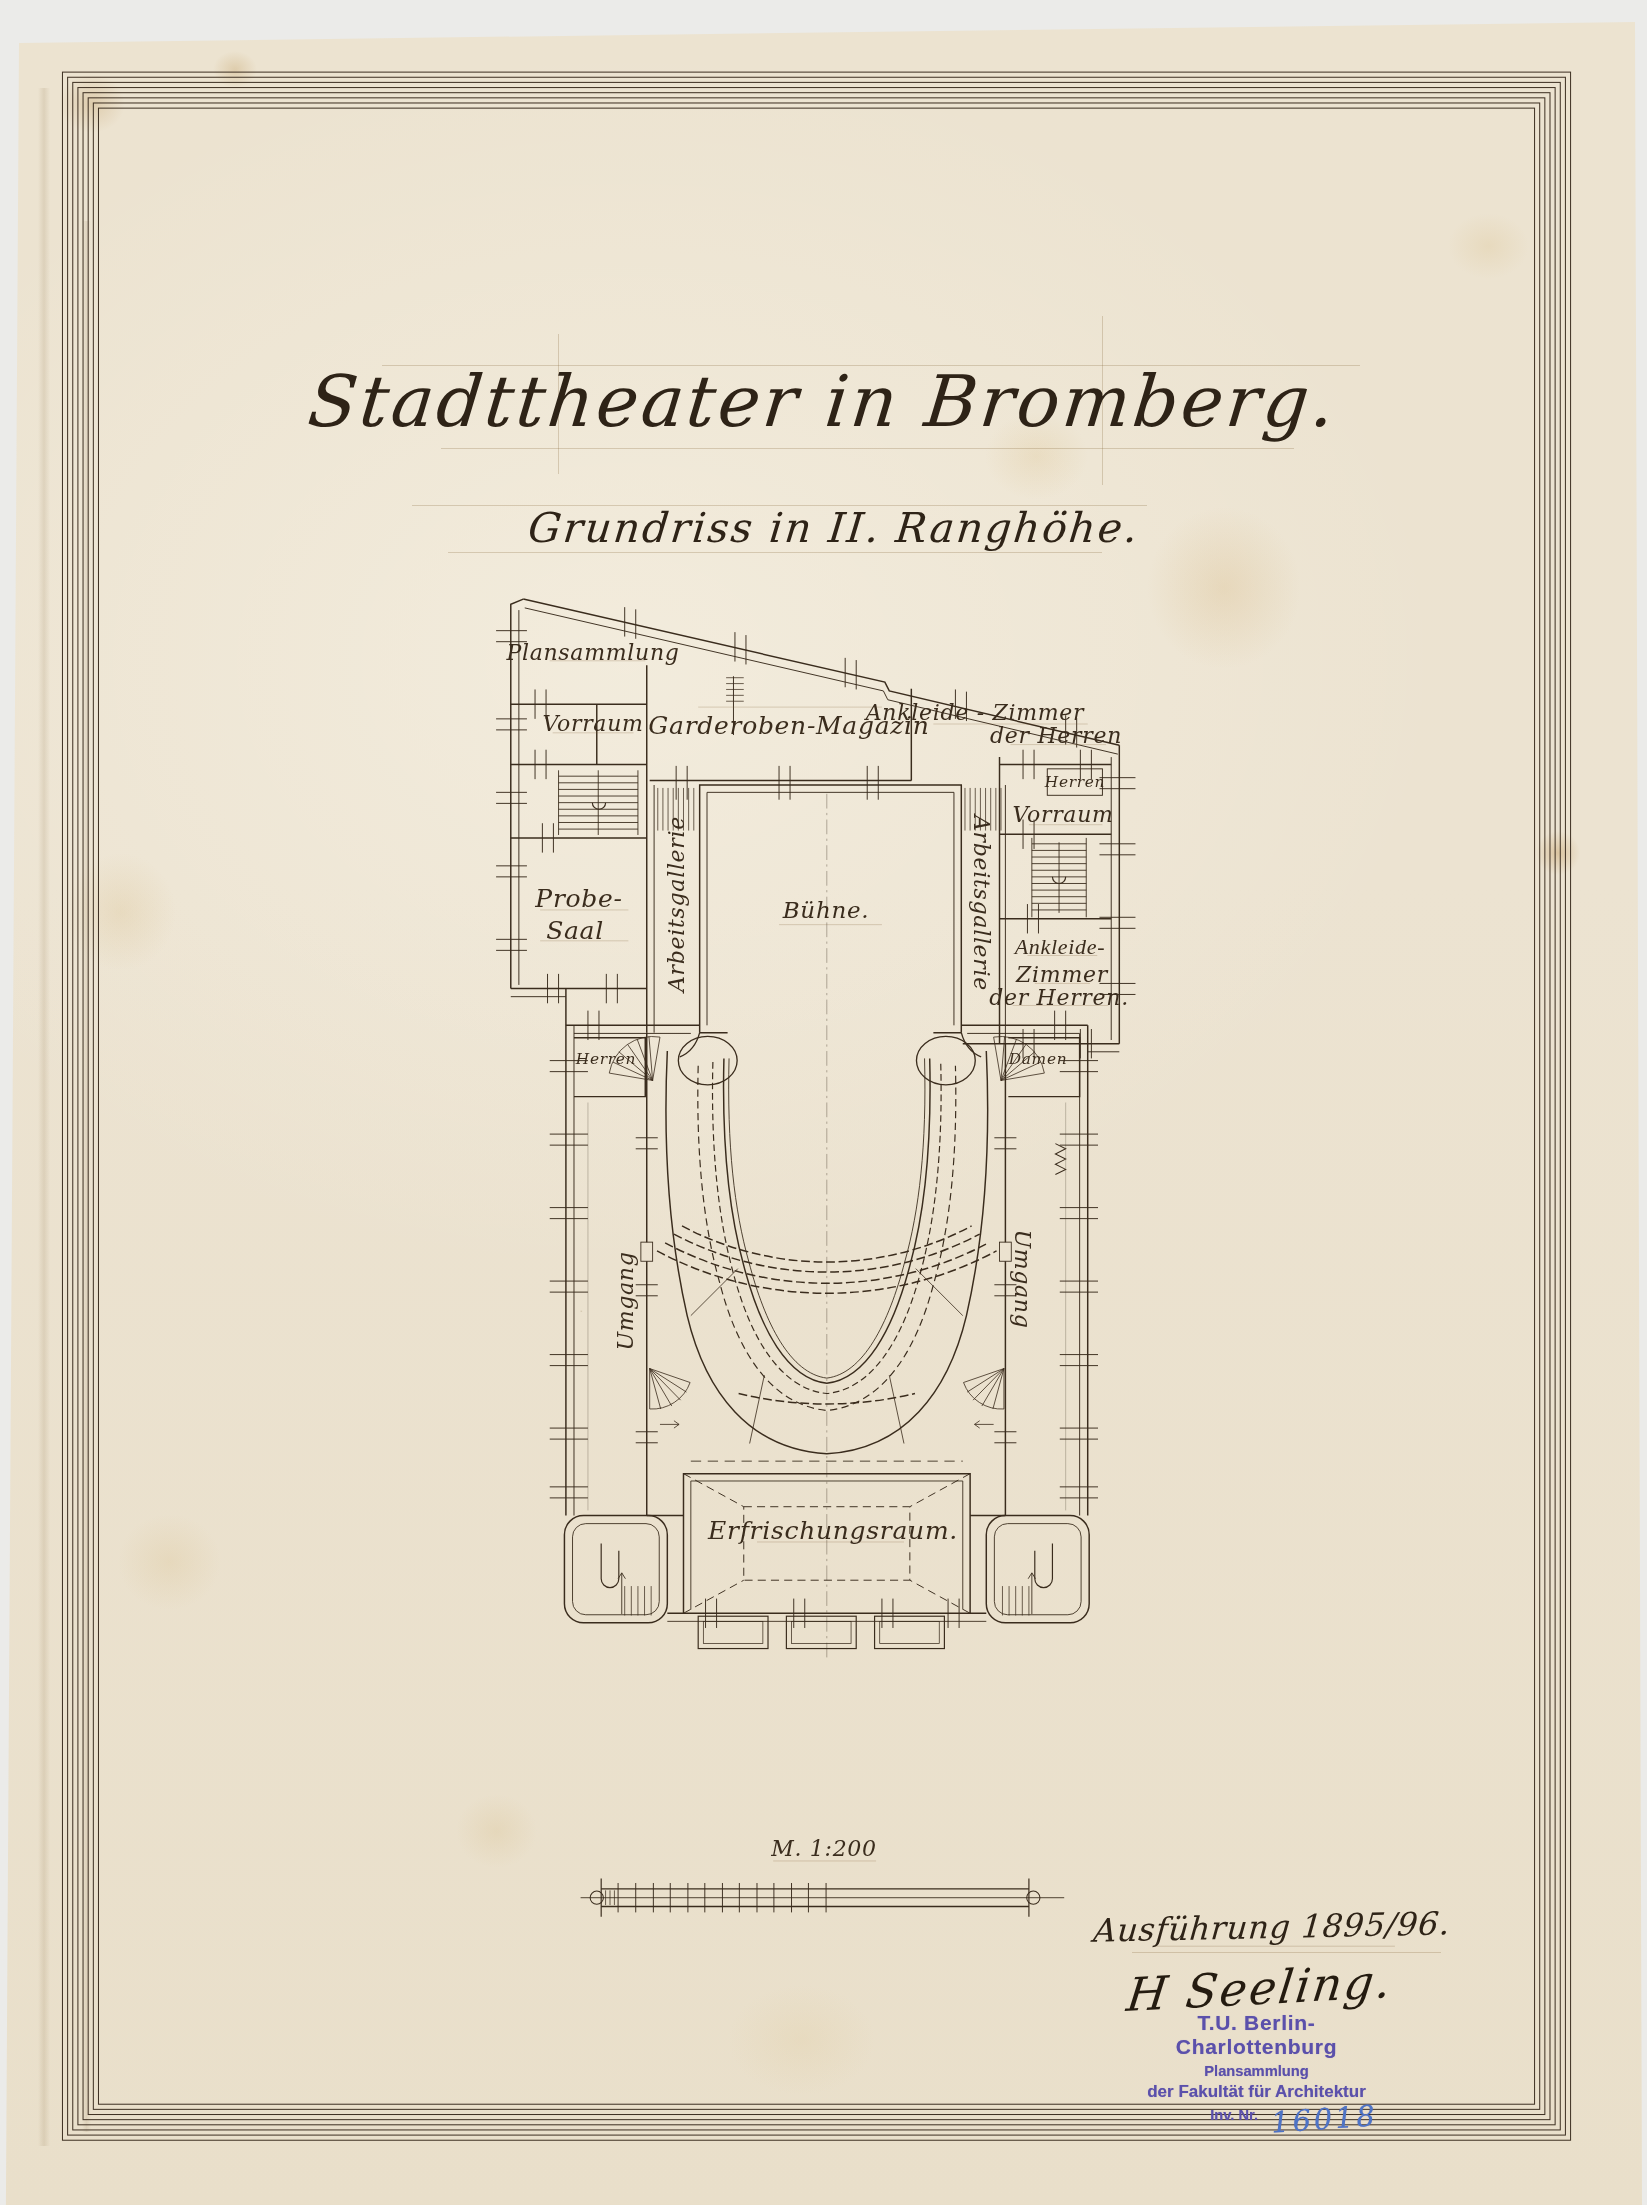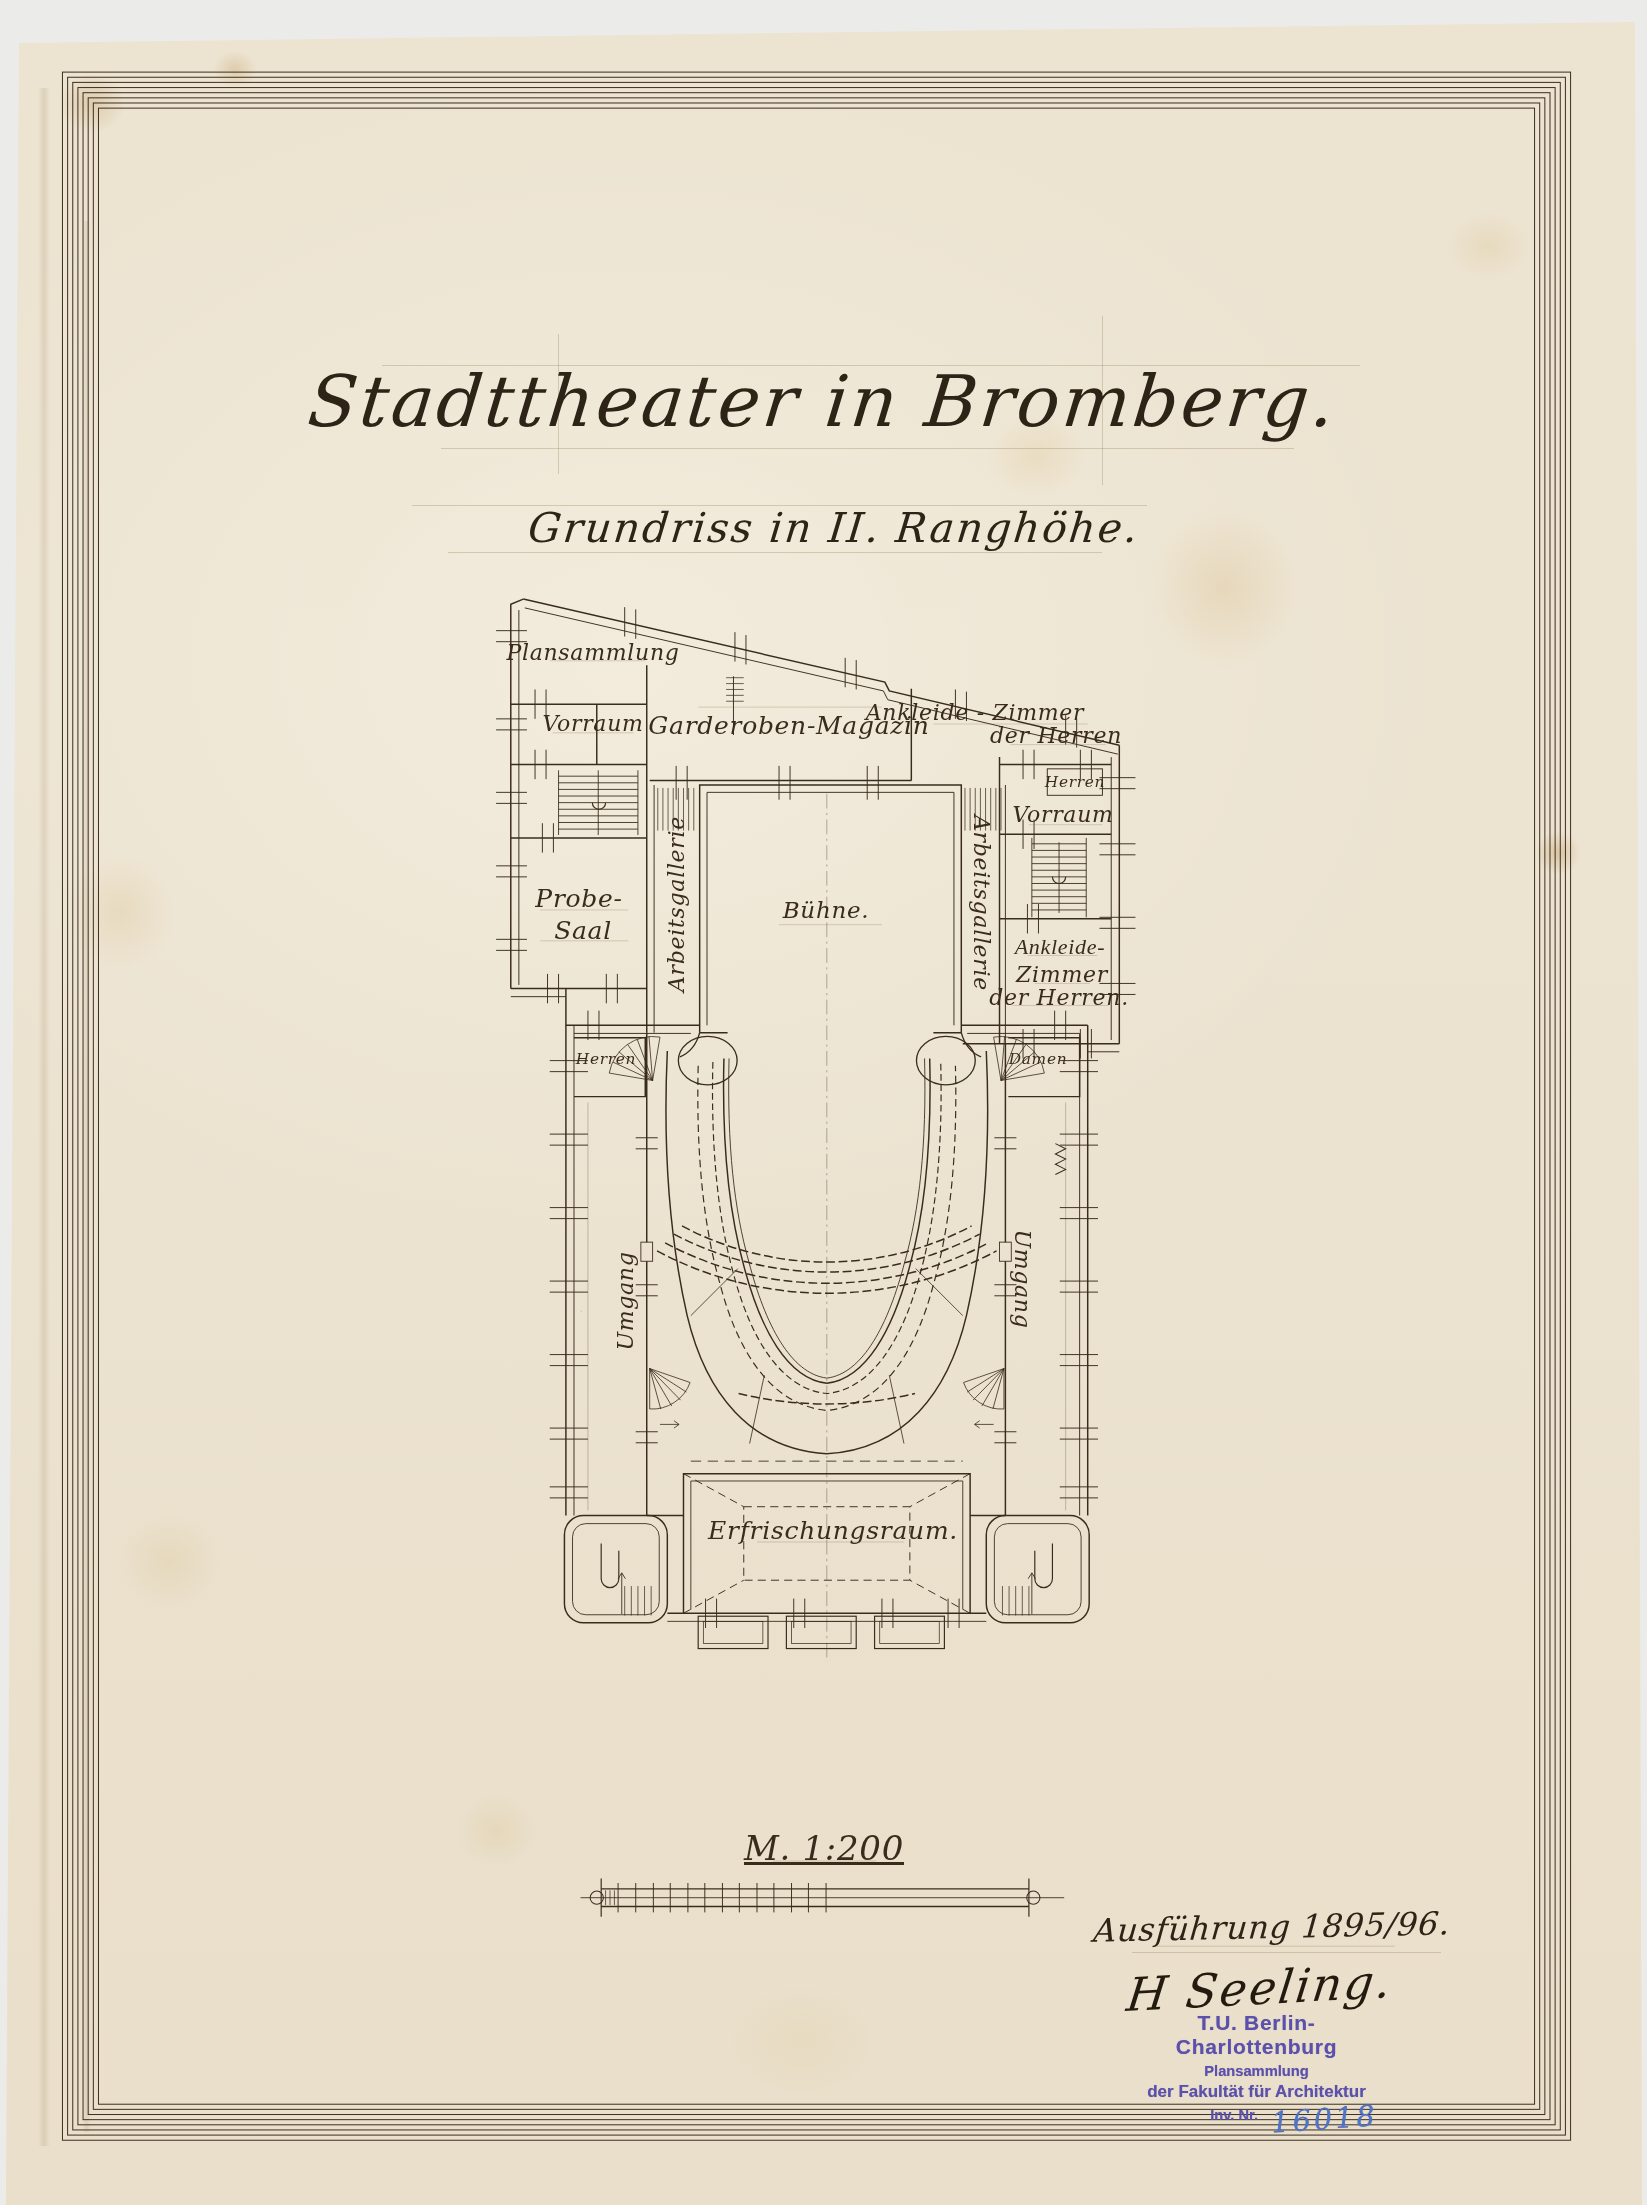--- a/index.html
+++ b/index.html
@@ -25,21 +25,21 @@
   .lbl{position:absolute;transform:translate(-50%,-50%);white-space:nowrap;color:var(--ink);
        font-family:"DejaVu Serif",serif;font-style:italic;letter-spacing:0.7px;}
   .lbl.vl{transform:translate(-50%,-50%) rotate(-90deg);}
   .lbl.vr{transform:translate(-50%,-50%) rotate(90deg);}
   .title{font-size:71px;letter-spacing:2.9px;color:#2e2317;transform:translate(-50%,-50%) skewX(-6deg);}
   .subtitle{font-size:41px;letter-spacing:2.2px;color:#2e2317;transform:translate(-50%,-50%) skewX(-6deg);}
   .roomlbl{font-size:22px;}
   .big{font-size:23px;}
   .mid{font-size:25px;}
   .small{font-size:15.4px;}
-  .scalelbl{font-size:34px;text-decoration:underline;}
+  .scalelbl{font-size:22px;}
   .exec{font-size:32px;transform:translate(-50%,-50%) rotate(-1.2deg) skewX(-6deg);color:#2e2317;}
   .sig{font-size:46px;transform:translate(-50%,-50%) rotate(-3deg) skewX(-10deg);color:#241b10;letter-spacing:2.2px;}
   .stamp{position:absolute;left:1135px;top:2011px;width:243px;text-align:center;
          font-family:"Liberation Sans",sans-serif;color:var(--stamp);
          text-shadow:0 0 0.7px rgba(91,80,171,.55);}
   .stamp .l1{font-size:21px;font-weight:bold;letter-spacing:0.7px;}
   .stamp .l2{font-size:14.7px;font-weight:bold;margin-top:4.4px;}
   .stamp .l3{font-size:17px;font-weight:bold;margin-top:2.9px;}
   .stamp .l4row{display:flex;align-items:flex-start;justify-content:flex-end;margin-top:4.4px;padding-left:46px;}
   .stamp .l4{font-size:14.7px;font-weight:bold;}
@@ -291,21 +291,21 @@
   <div class="lbl subtitle" style="left:834px;top:528px;">Grundriss in II. Ranghöhe.</div>
 
   <div class="lbl roomlbl" style="left:593px;top:652px;">Plansammlung</div>
   <div class="lbl roomlbl" style="left:593px;top:723px;">Vorraum</div>
   <div class="lbl mid" style="left:789px;top:725px;">Garderoben-Magazin</div>
   <div class="lbl roomlbl" style="left:975px;top:712px;text-align:center;">Ankleide - Zimmer</div>
   <div class="lbl roomlbl" style="left:1056px;top:735px;">der Herren</div>
   <div class="lbl small" style="left:1075px;top:782px;">Herren</div>
   <div class="lbl roomlbl" style="left:1063px;top:814px;">Vorraum</div>
   <div class="lbl mid" style="left:579px;top:898px;">Probe-</div>
-  <div class="lbl mid" style="left:575px;top:930px;margin-left:8px;">Saal</div>
+  <div class="lbl mid" style="left:575px;top:930px;">Saal</div>
   <div class="lbl big" style="left:826px;top:910px;">Bühne.</div>
   <div class="lbl roomlbl vl" style="left:676px;top:904px;">Arbeitsgallerie</div>
   <div class="lbl roomlbl vr" style="left:981px;top:903px;">Arbeitsgallerie</div>
   <div class="lbl roomlbl" style="left:1060px;top:947px;font-family:Liberation Serif, serif;">Ankleide-</div>
   <div class="lbl roomlbl" style="left:1062px;top:974px;">Zimmer</div>
   <div class="lbl roomlbl" style="left:1059px;top:997px;">der Herren.</div>
   <div class="lbl small" style="left:606px;top:1059px;">Herren</div>
   <div class="lbl small" style="left:1038px;top:1059px;">Damen</div>
   <div class="lbl roomlbl vl" style="left:625px;top:1301px;">Umgang</div>
   <div class="lbl roomlbl vr" style="left:1022px;top:1279px;">Umgang</div>

